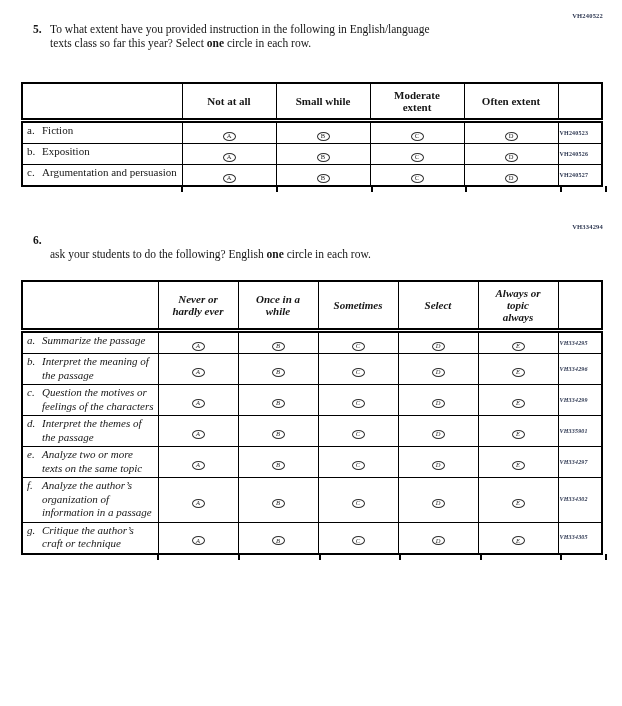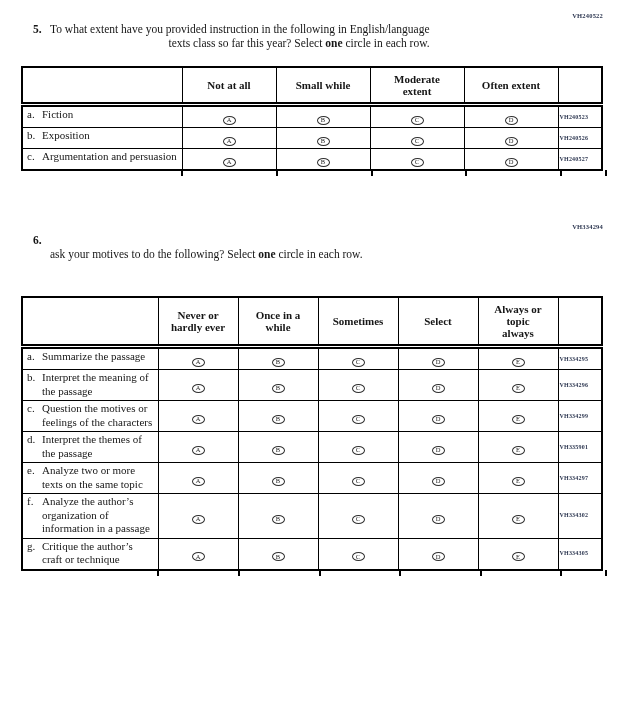--- a/index.html
+++ b/index.html
@@ -33,25 +33,24 @@
   .q-num{
     flex:none;
     width:12px;
     font-size:11.5px;
     font-weight:bold;
     line-height:13.5px;
   }
   .q-text{
     font-size:11.5px;
     line-height:13.5px;
-    text-align:right;
   }
   .table-wrap{position:absolute;left:21px;}
-  #wrap-q5{top:66px;}
-  #wrap-q6{top:296px;}
+  #wrap-q5{top:82px;}
+  #wrap-q6{top:280px;font-style:italic;}
   table.qtable{
     border-collapse:collapse;
     table-layout:fixed;
     border:2px solid #000;
   }
   .qtable th,.qtable td{
     border:1.5px solid #000;
   }
   .qtable thead th{
     border-bottom:5px double #000;
@@ -191,21 +190,21 @@
       <div class="stub" style="left:444px"></div>
       <div class="stub" style="left:539px"></div>
       <div class="stub" style="left:584px"></div>
     </div>
   </div>
 
   <div class="margin-code" id="code-q6">VH334294</div>
 
   <div class="question" id="q6">
     <div class="q-num">6.</div>
-    <div class="q-text"><br><span>ask your motives to do the following? Select </span><b>one</b><span> circle in each row.</span></div>
+    <div class="q-text"><br><span>ask your students to do the following? English </span><b>one</b><span> circle in each row.</span></div>
   </div>
 
   <div class="table-wrap" id="wrap-q6">
     <table class="qtable">
         <colgroup>
           <col style="width: 136px;">
           <col style="width: 80px;">
           <col style="width: 80px;">
           <col style="width: 80px;">
           <col style="width: 80px;">

